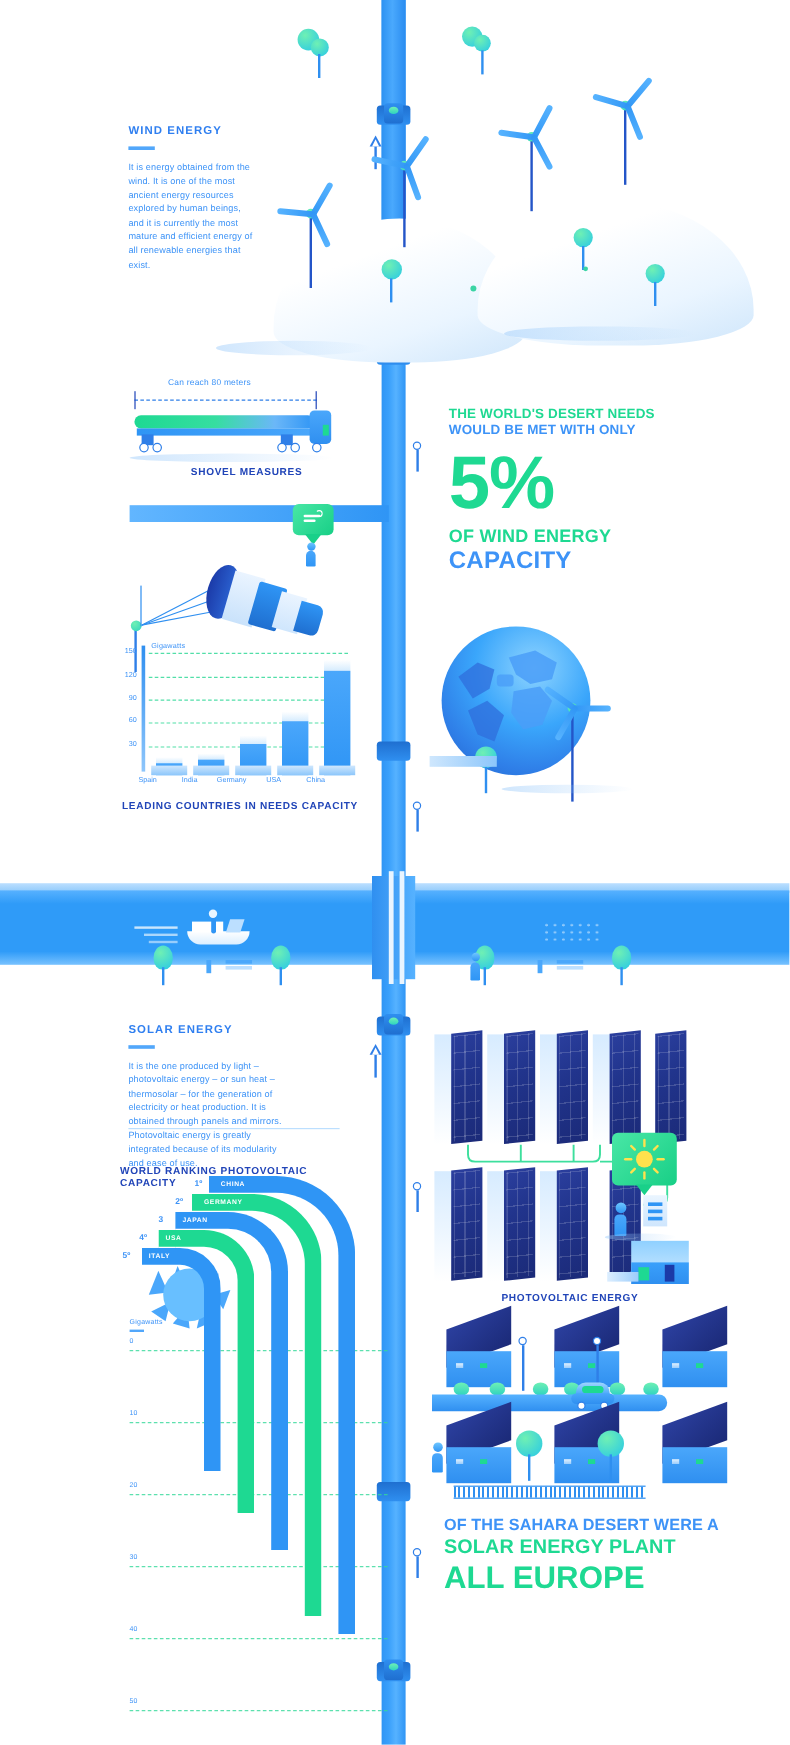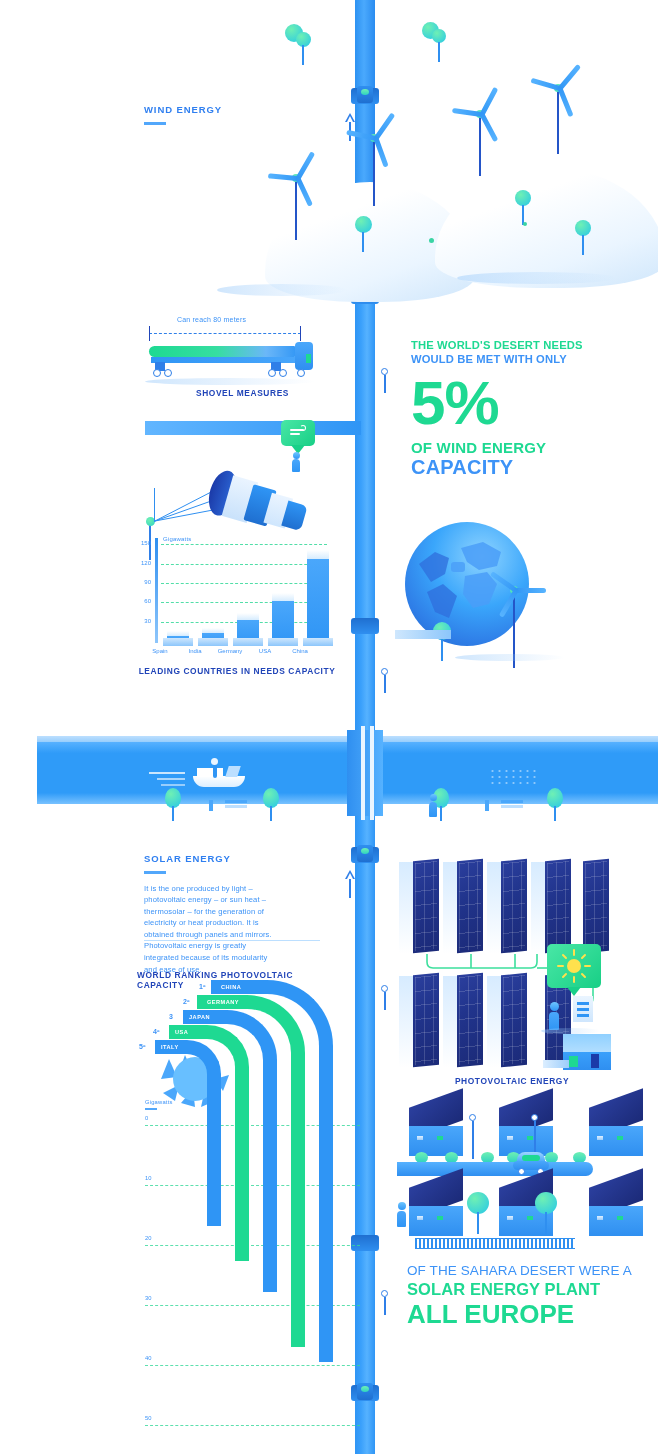--- a/index.html
+++ b/index.html
@@ -1,21 +1,21 @@
 <!DOCTYPE html>
 <html><head>
 <meta charset="utf-8">
 <style>
   * { margin:0; padding:0; box-sizing:border-box; }
   html,body { background:#fff; }
   body {
     width:658px; height:1454px; position:relative; overflow:hidden;
     font-family:"Liberation Sans", sans-serif; background:#ffffff;
   }
-  .stage { position:absolute; inset:0;margin-left:37px; }
+  .stage { position:absolute; inset:0; }
   .abs { position:absolute; }
 
   
   .road-main {
     left:318px; top:0; width:20px; height:1454px;
     background:linear-gradient(90deg,#2f95f5 0%,#3aa0fb 30%,#56b2ff 60%,#2f95f5 100%);
   }
   .road-seg-a { left:318px; top:0; width:20px; height:300px;
     background:linear-gradient(90deg,#2d92f2,#4aa9fd 45%,#2a8cf0); }
   .road-node {
@@ -48,21 +48,21 @@
   .stat-top1 { color:#1ed992; }
   .stat-top2 { color:#3d93f7; }
   .stat-huge {
     font-size:62px; font-weight:bold; color:#1ed992; line-height:62px;
     letter-spacing:-1px;
   }
   .stat-mid { font-size:15px; font-weight:bold; color:#1ed992; letter-spacing:.2px; }
   .stat-low { font-size:20px; font-weight:bold; color:#3d93f7; letter-spacing:.2px; }
 
   .sah-huge { font-size:44px; font-weight:bold; color:#1ed992; line-height:46px; letter-spacing:-.5px;}
-  .sah-b { font-size:13.5px; font-weight:normal; color:#3d93f7; letter-spacing:.1px; line-height:17px;}
+  .sah-b { font-size:13.5px; font-weight:bold; color:#3d93f7; letter-spacing:.1px; line-height:17px;}
   .sah-g { font-size:16.5px; font-weight:bold; color:#1ed992; letter-spacing:.1px; line-height:20px;}
   .sah-g2 { font-size:26px; font-weight:bold; color:#1ed992; letter-spacing:0px; line-height:30px;}
 
   
   .wc-wrap { left:100px; top:538px; width:200px; height:140px; }
   .wc-axis { position:absolute; left:18px; top:0; width:3px; height:105px;
     background:linear-gradient(180deg,#2f8ff0,#8ec6fb); }
   .wc-grid { position:absolute; left:24px; height:0; border-top:1px dashed #35d99a; opacity:.85; width:166px;}
   .wc-ylab { position:absolute; font-size:6px; color:#3d93f7; text-align:right; width:16px; }
   .wc-plot { position:absolute; left:24px; top:0; width:166px; height:108px; }
@@ -257,20 +257,21 @@
   <div class="tree" style="left:538px;top:220px;">
     <div class="crown" style="left:0;top:0;width:16px;height:16px;"></div>
     <div class="trunk" style="left:7px;top:15px;height:20px;"></div>
   </div>
   <div class="abs" style="left:392px;top:238px;width:5px;height:5px;border-radius:50%;background:#3ad4a4;"></div>
   <div class="abs" style="left:486px;top:222px;width:4px;height:4px;border-radius:50%;background:#3ad4a4;"></div>
 
   <div class="abs" style="left:107px;top:104px;width:115px;">
     <div class="sec-title">WIND ENERGY</div>
     <div class="rule"></div>
+    <div class="body-copy">It is energy obtained from the wind. It is one of the most ancient energy resources explored by human beings, and it is currently the most mature and efficient energy of all renewable energies that exist.</div>
   </div>
 
   <div class="abs" style="left:108px;top:316px;width:200px;height:85px;">
     <div class="abs small-lbl" style="left:32px;top:0px;font-size:7px;color:#3d93f7;letter-spacing:.2px;">Can reach 80 meters</div>
     <div class="abs dashline" style="left:4px;top:17px;width:152px;"></div>
     <div class="measure-tick" style="left:4px;top:10px;height:15px;"></div>
     <div class="measure-tick" style="left:155px;top:10px;height:15px;"></div>
 
     <div class="abs" style="left:4px;top:30px;width:150px;height:11px;border-radius:6px;background:linear-gradient(90deg,#1ed992 0%,#36dea0 45%,#6bb7f8 78%,#2f95f5 100%);"></div>
 

